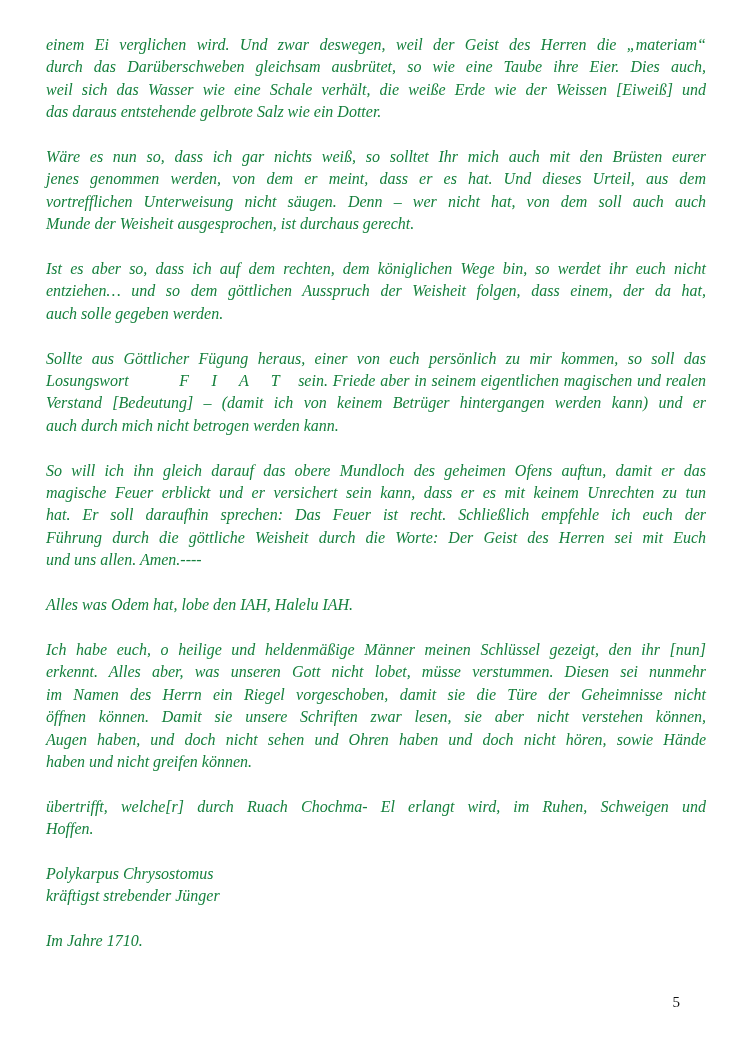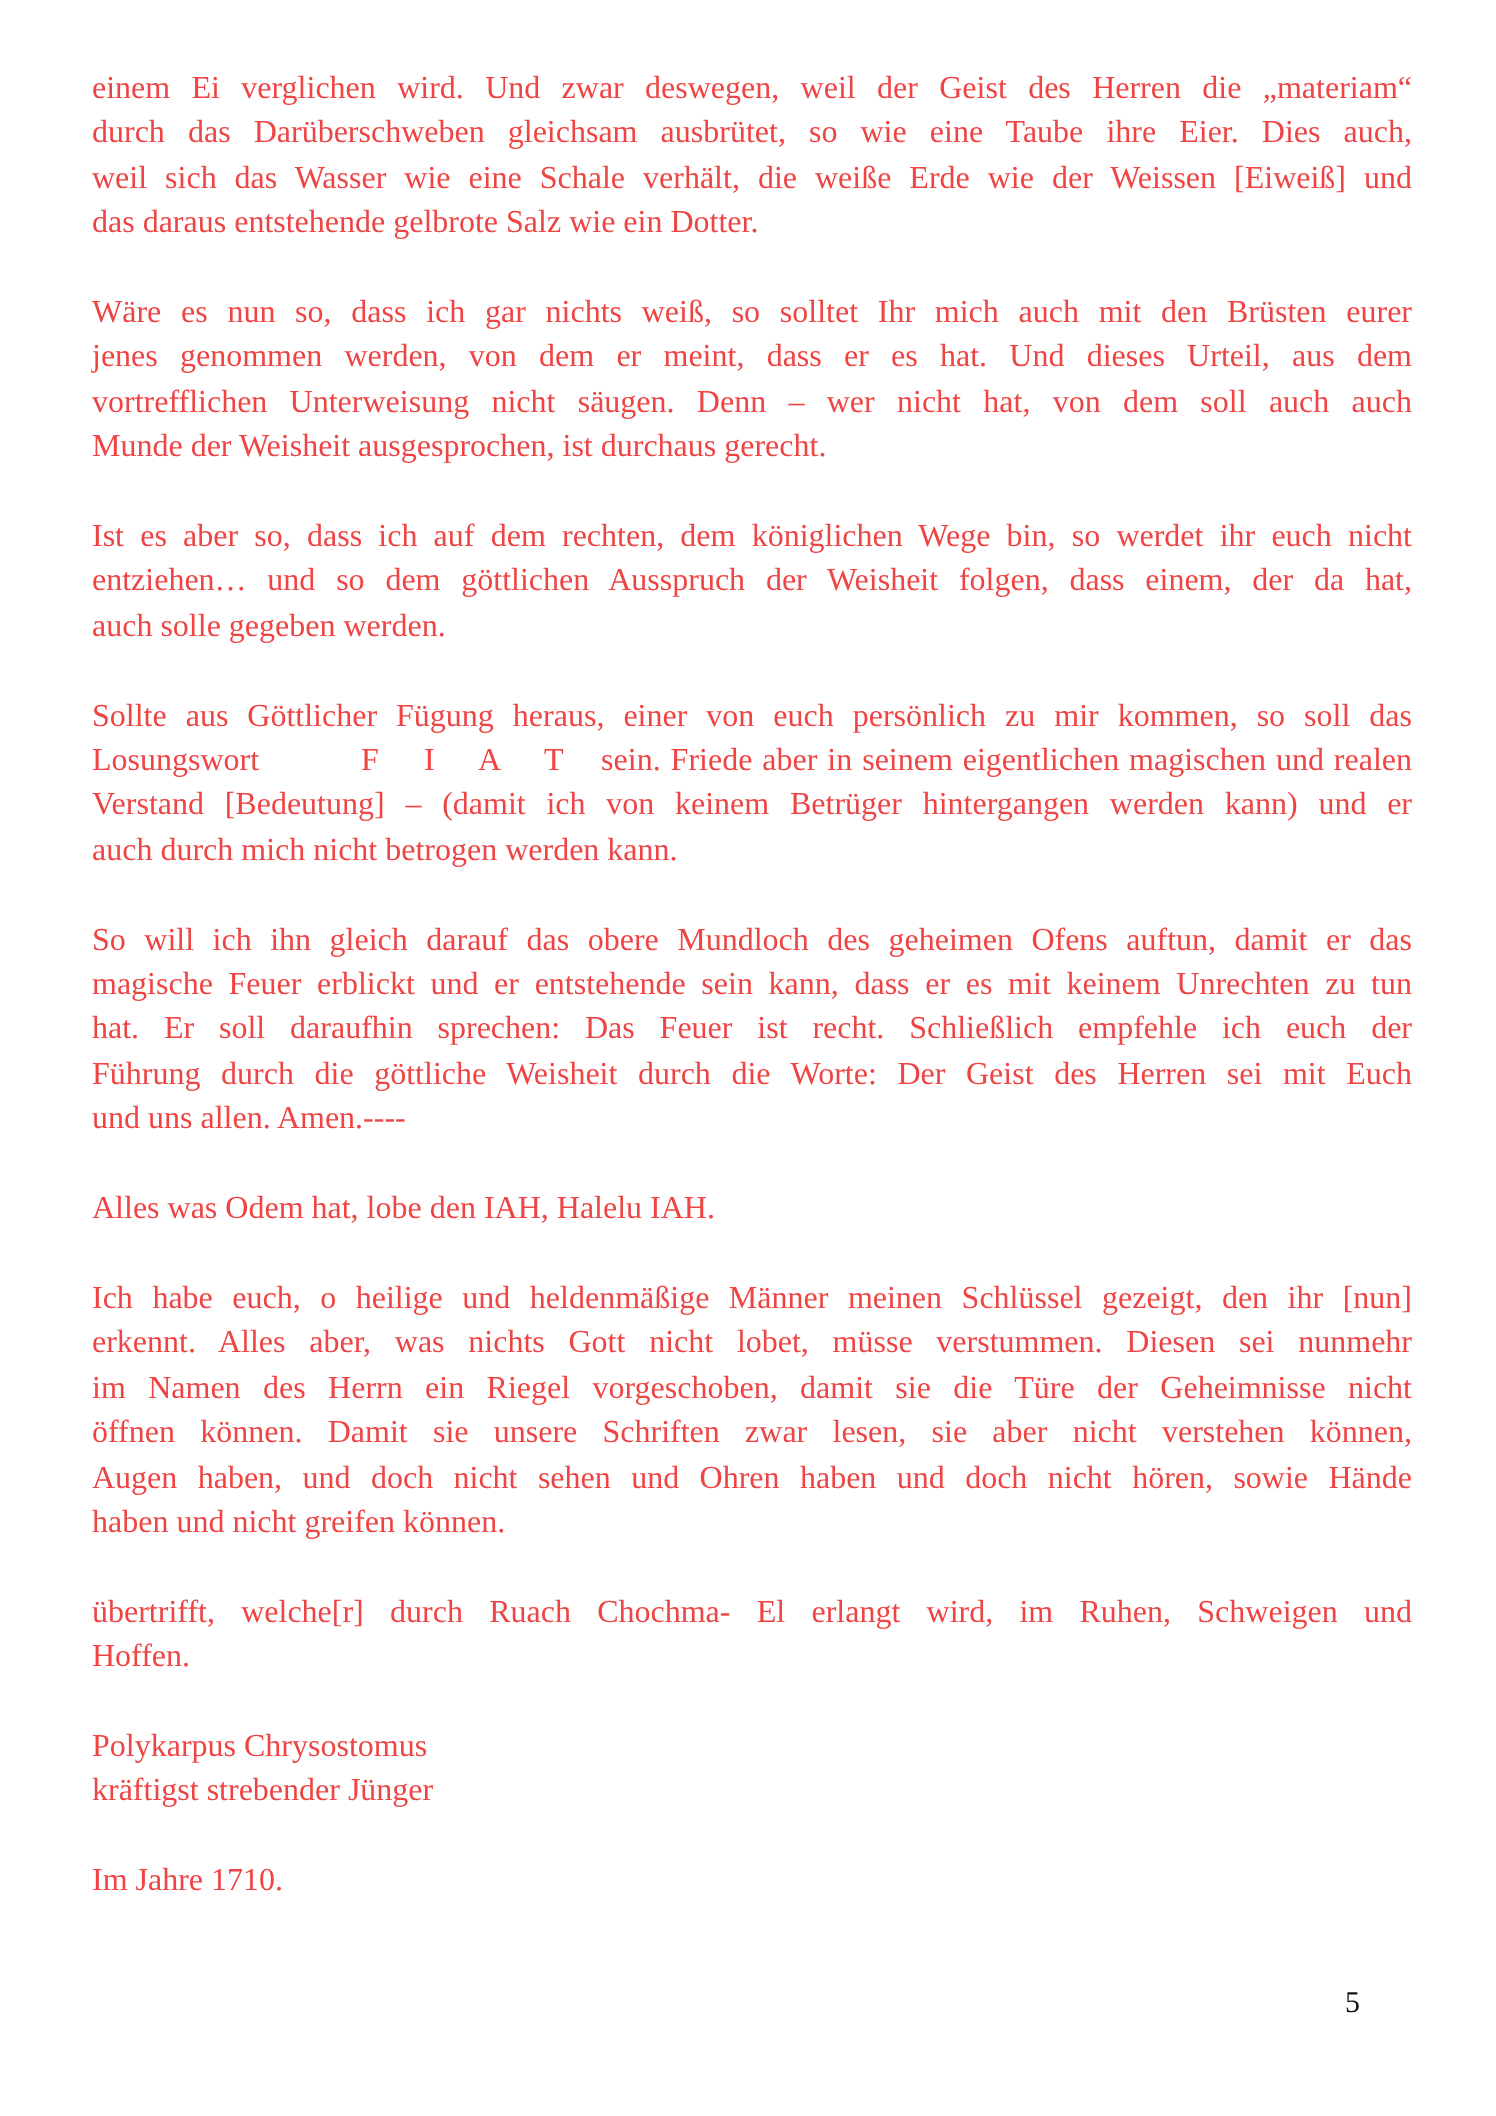--- a/index.html
+++ b/index.html
@@ -14,21 +14,22 @@
       overflow: hidden;
     }
     .page {
       position: absolute;
       left: 46px;
       top: 34px;
       width: 660px;
       font-family: "Liberation Serif", "DejaVu Serif", serif;
       font-size: 16px;
       line-height: 22.4px;
-      color: #ef4444;
+      color: #15803d;
+      font-style: italic;
     }
     .para {
       margin: 0 0 22.4px 0;
       text-align: justify;
       text-align-last: left;
     }
     .para .line {
       display: block;
       text-align: justify;
       text-align-last: justify;
@@ -76,33 +77,33 @@
 
   <p class="para">
     <span class="line">Sollte aus Göttlicher Fügung heraus, einer von euch persönlich zu mir kommen, so soll das</span>
     <span class="line"><span>Losungswort</span>&nbsp;&nbsp;<span class="fiat">F I A T</span>&nbsp; <span>sein. Friede aber in seinem eigentlichen magischen und realen</span></span>
     <span class="line">Verstand [Bedeutung] – (damit ich von keinem Betrüger hintergangen werden kann) und er</span>
     <span class="line last">auch durch mich nicht betrogen werden kann.</span>
   </p>
 
   <p class="para">
     <span class="line">So will ich ihn gleich darauf das obere Mundloch des geheimen Ofens auftun, damit er das</span>
-    <span class="line">magische Feuer erblickt und er entstehende sein kann, dass er es mit keinem Unrechten zu tun</span>
+    <span class="line">magische Feuer erblickt und er versichert sein kann, dass er es mit keinem Unrechten zu tun</span>
     <span class="line">hat. Er soll daraufhin sprechen: Das Feuer ist recht. Schließlich empfehle ich euch der</span>
     <span class="line">Führung durch die göttliche Weisheit durch die Worte: Der Geist des Herren sei mit Euch</span>
     <span class="line last">und uns allen. Amen.----</span>
   </p>
 
   <p class="para">
     <span class="line last">Alles was Odem hat, lobe den IAH, Halelu IAH.</span>
   </p>
 
   <p class="para">
     <span class="line">Ich habe euch, o heilige und heldenmäßige Männer meinen Schlüssel gezeigt, den ihr [nun]</span>
-    <span class="line">erkennt. Alles aber, was nichts Gott nicht lobet, müsse verstummen. Diesen sei nunmehr</span>
+    <span class="line">erkennt. Alles aber, was unseren Gott nicht lobet, müsse verstummen. Diesen sei nunmehr</span>
     <span class="line">im Namen des Herrn ein Riegel vorgeschoben, damit sie die Türe der Geheimnisse nicht</span>
     <span class="line">öffnen können. Damit sie unsere Schriften zwar lesen, sie aber nicht verstehen können,</span>
     <span class="line">Augen haben, und doch nicht sehen und Ohren haben und doch nicht hören, sowie Hände</span>
     <span class="line last">haben und nicht greifen können.</span>
   </p>
 
   <p class="para">
     <span class="line">übertrifft, welche[r] durch Ruach Chochma- El erlangt wird, im Ruhen, Schweigen und</span>
     <span class="line last">Hoffen.</span>
   </p>

